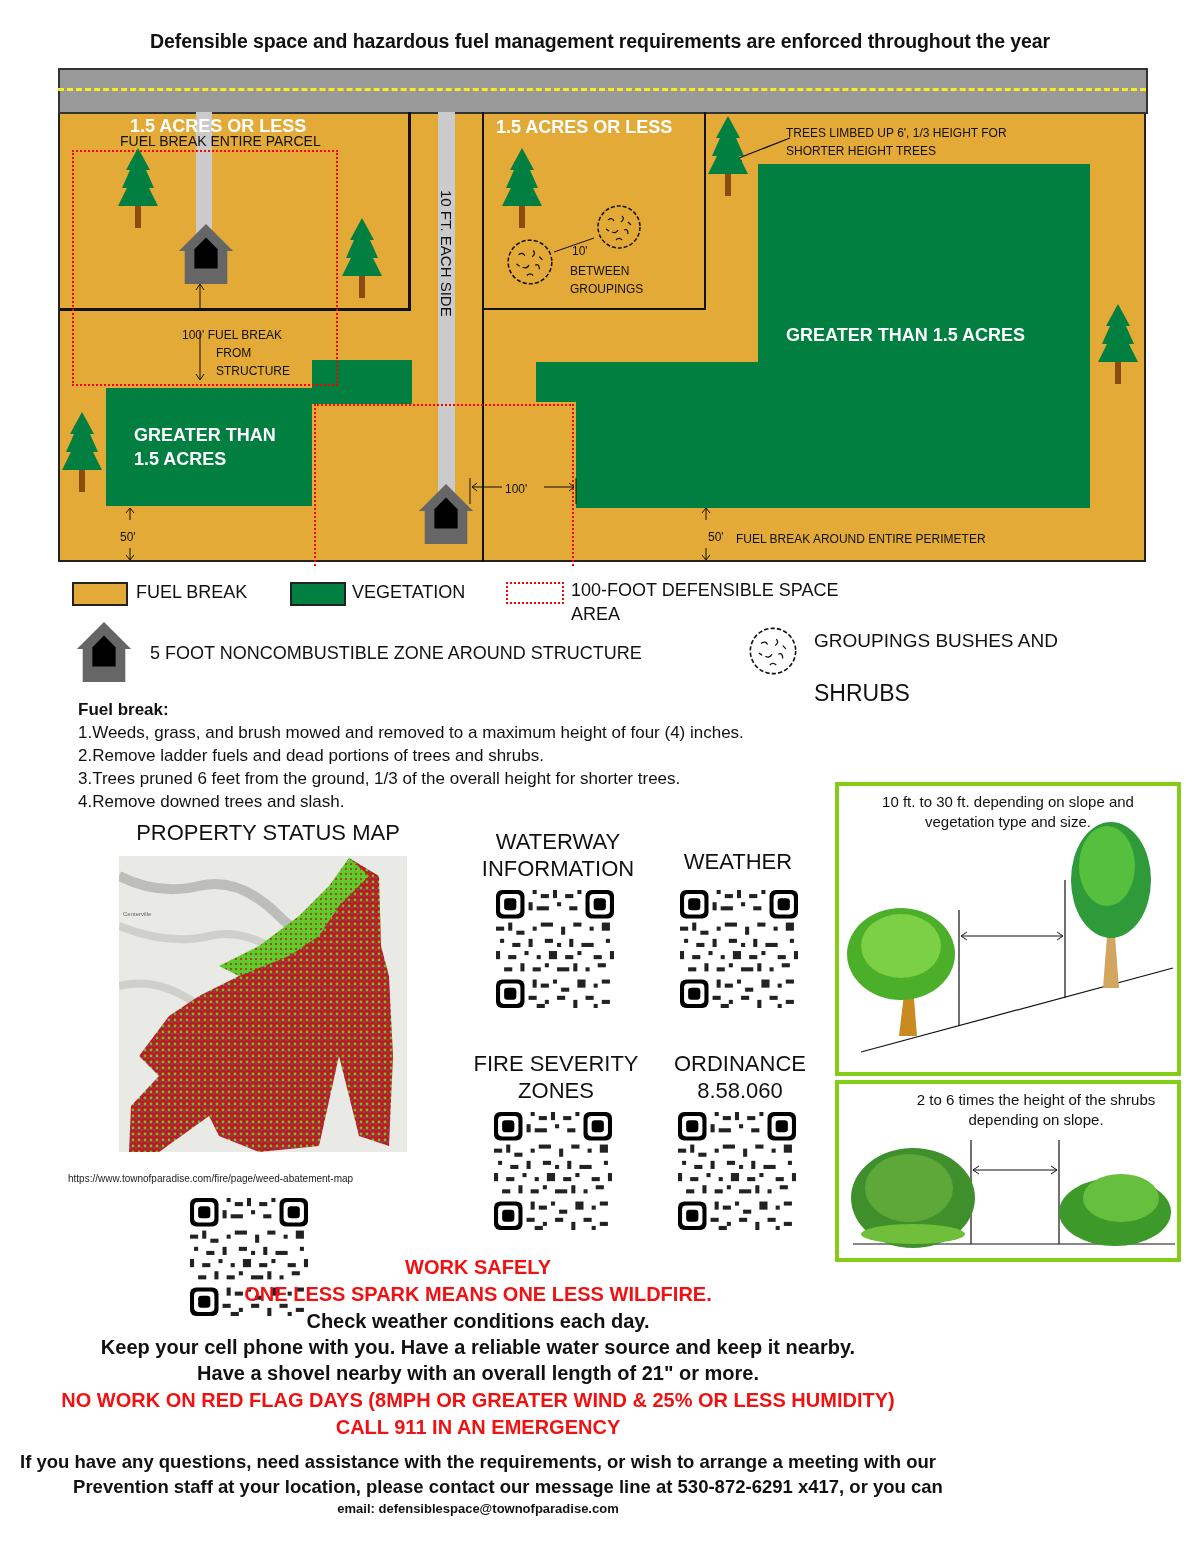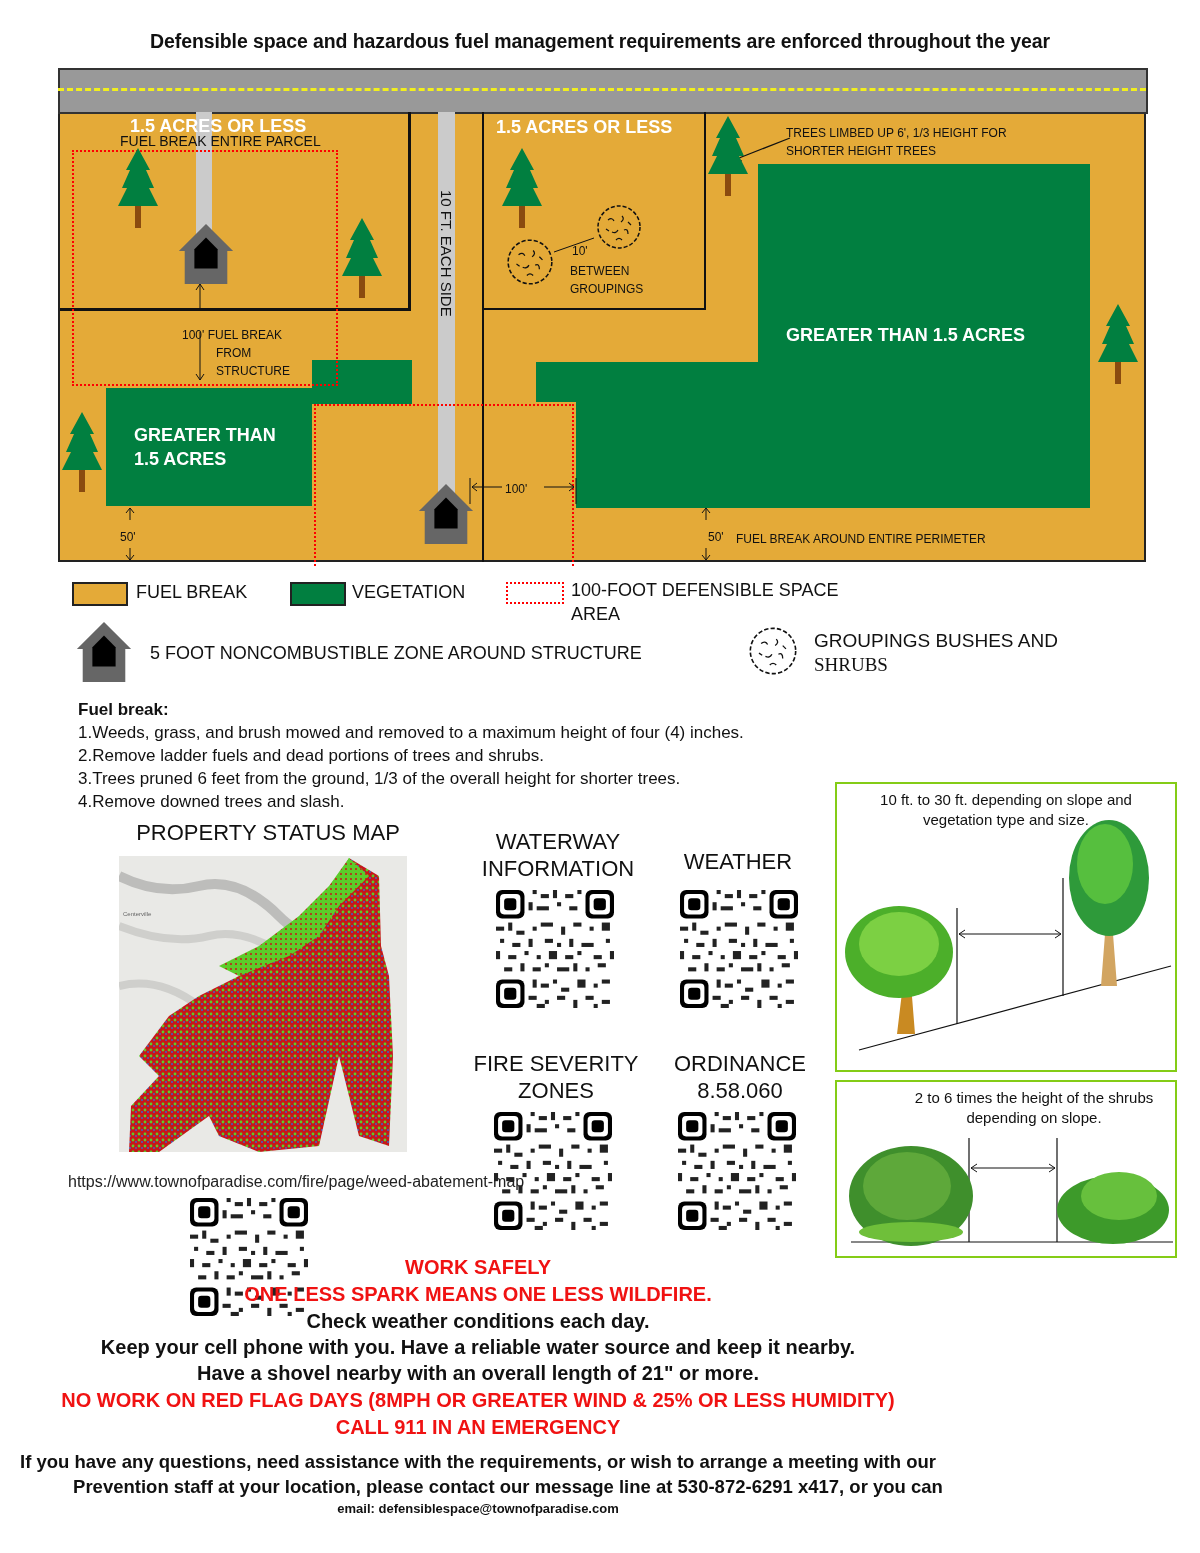--- a/index.html
+++ b/index.html
@@ -20,21 +20,21 @@
   .house{width:60px;height:60px;}
   .vtext{transform:rotate(90deg);transform-origin:left top;white-space:nowrap;}
   
   .legend-swatch{width:52px;height:20px;border:2px solid #222;}
   .legend-text{font-size:18px;}
   
   .fb{left:78px;top:698px;font-size:17px;line-height:23px;}
   
   .qr-title{font-size:22px;text-align:center;line-height:27px;}
   .qr{width:118px;height:118px;}
-  .boxed{border:2px solid #84cc16;background:#fff;}
+  .boxed{border:4px solid #84cc16;background:#fff;}
   .center-msg{left:0;width:956px;text-align:center;font-weight:bold;}
   .red{color:#f01212;}
 </style>
 </head>
 <body>
 
 <svg width="0" height="0" style="position:absolute">
   <defs>
     <symbol id="pine" viewBox="0 0 44 80">
       <polygon points="22,0 34,22 30,22 38,40 33,40 42,58 2,58 11,40 6,40 14,22 10,22" fill="#017f40"></polygon>
@@ -247,21 +247,21 @@
 <div class="abs legend-text" style="left:571px;top:580px;">100-FOOT DEFENSIBLE SPACE</div>
 <div class="abs legend-text" style="left:571px;top:604px;">AREA</div>
 <svg class="abs" style="left:74px;top:622px;" width="60" height="60">
     <use href="#house"></use>
   </svg>
 <div class="abs legend-text" style="left:150px;top:643px;">5 FOOT NONCOMBUSTIBLE ZONE AROUND STRUCTURE</div>
 <svg class="abs" style="left:746px;top:624px;" width="54" height="54">
     <use href="#shrub"></use>
   </svg>
 <div class="abs legend-text" style="left:814px;top:630px;font-size:19px;">GROUPINGS BUSHES AND</div>
-<div class="abs legend-text" style="left:814px;top:654px;font-size:19px;font-family:Liberation Serif, serif;">SHRUBS</div>
+<div class="abs legend-text" style="left:814px;top:680px;font-size:23px;">SHRUBS</div>
 
 <div class="abs fb">
   <div style="font-weight:bold;">Fuel break:</div>
   <div>1.Weeds, grass, and brush mowed and removed to a maximum height of four (4) inches.</div>
   <div>2.Remove ladder fuels and dead portions of trees and shrubs.</div>
   <div>3.Trees pruned 6 feet from the ground, 1/3 of the overall height for shorter trees.</div>
   <div>4.Remove downed trees and slash.</div>
 </div>
 
 <div class="abs" style="left:118px;top:820px;width:300px;text-align:center;font-size:22px;">PROPERTY STATUS MAP</div>
@@ -279,21 +279,21 @@
       </pattern>
     </defs>
     <path d="M0 20 Q40 40 80 30 T160 60 T220 40" stroke="#bdbdbb" stroke-width="10" fill="none"></path>
     <path d="M0 70 Q50 90 90 80 T180 110" stroke="#cfcfcc" stroke-width="8" fill="none"></path>
     <path d="M0 130 Q40 120 80 150" stroke="#cfcfcc" stroke-width="8" fill="none"></path>
     <text x="4" y="60" font-size="6" fill="#666">Centerville</text>
     <polygon points="230,2 260,20 262,90 270,120 274,200 270,290 240,280 220,200 200,290 140,296 100,280 90,260 40,296 10,296 12,250 40,220 20,200 50,160 80,140 120,120 160,90 190,60 210,40" fill="url(#dots)"></polygon>
     <polygon points="230,2 250,20 220,50 200,80 170,100 120,120 100,110 140,90 180,60 210,30" fill="url(#greenz)"></polygon>
   </svg>
 </div>
-<div class="abs" style="left:68px;top:1173px;font-size:16px;color:#222;">https://www.townofparadise.com/fire/page/weed-abatement-map</div>
+<div class="abs" style="left:68px;top:1173px;font-size:10px;color:#222;">https://www.townofparadise.com/fire/page/weed-abatement-map</div>
 <svg class="abs qr" style="left:190px;top:1198px;" viewBox="0 0 29 29">
     <use href="#qr"></use>
   </svg>
 
 <div class="abs qr-title" style="left:460px;top:828px;width:196px;">
   <div>WATERWAY</div>
   <div>INFORMATION</div>
 </div>
 <svg class="abs qr" style="left:496px;top:890px;" viewBox="0 0 29 29">
     <use href="#qr"></use>

